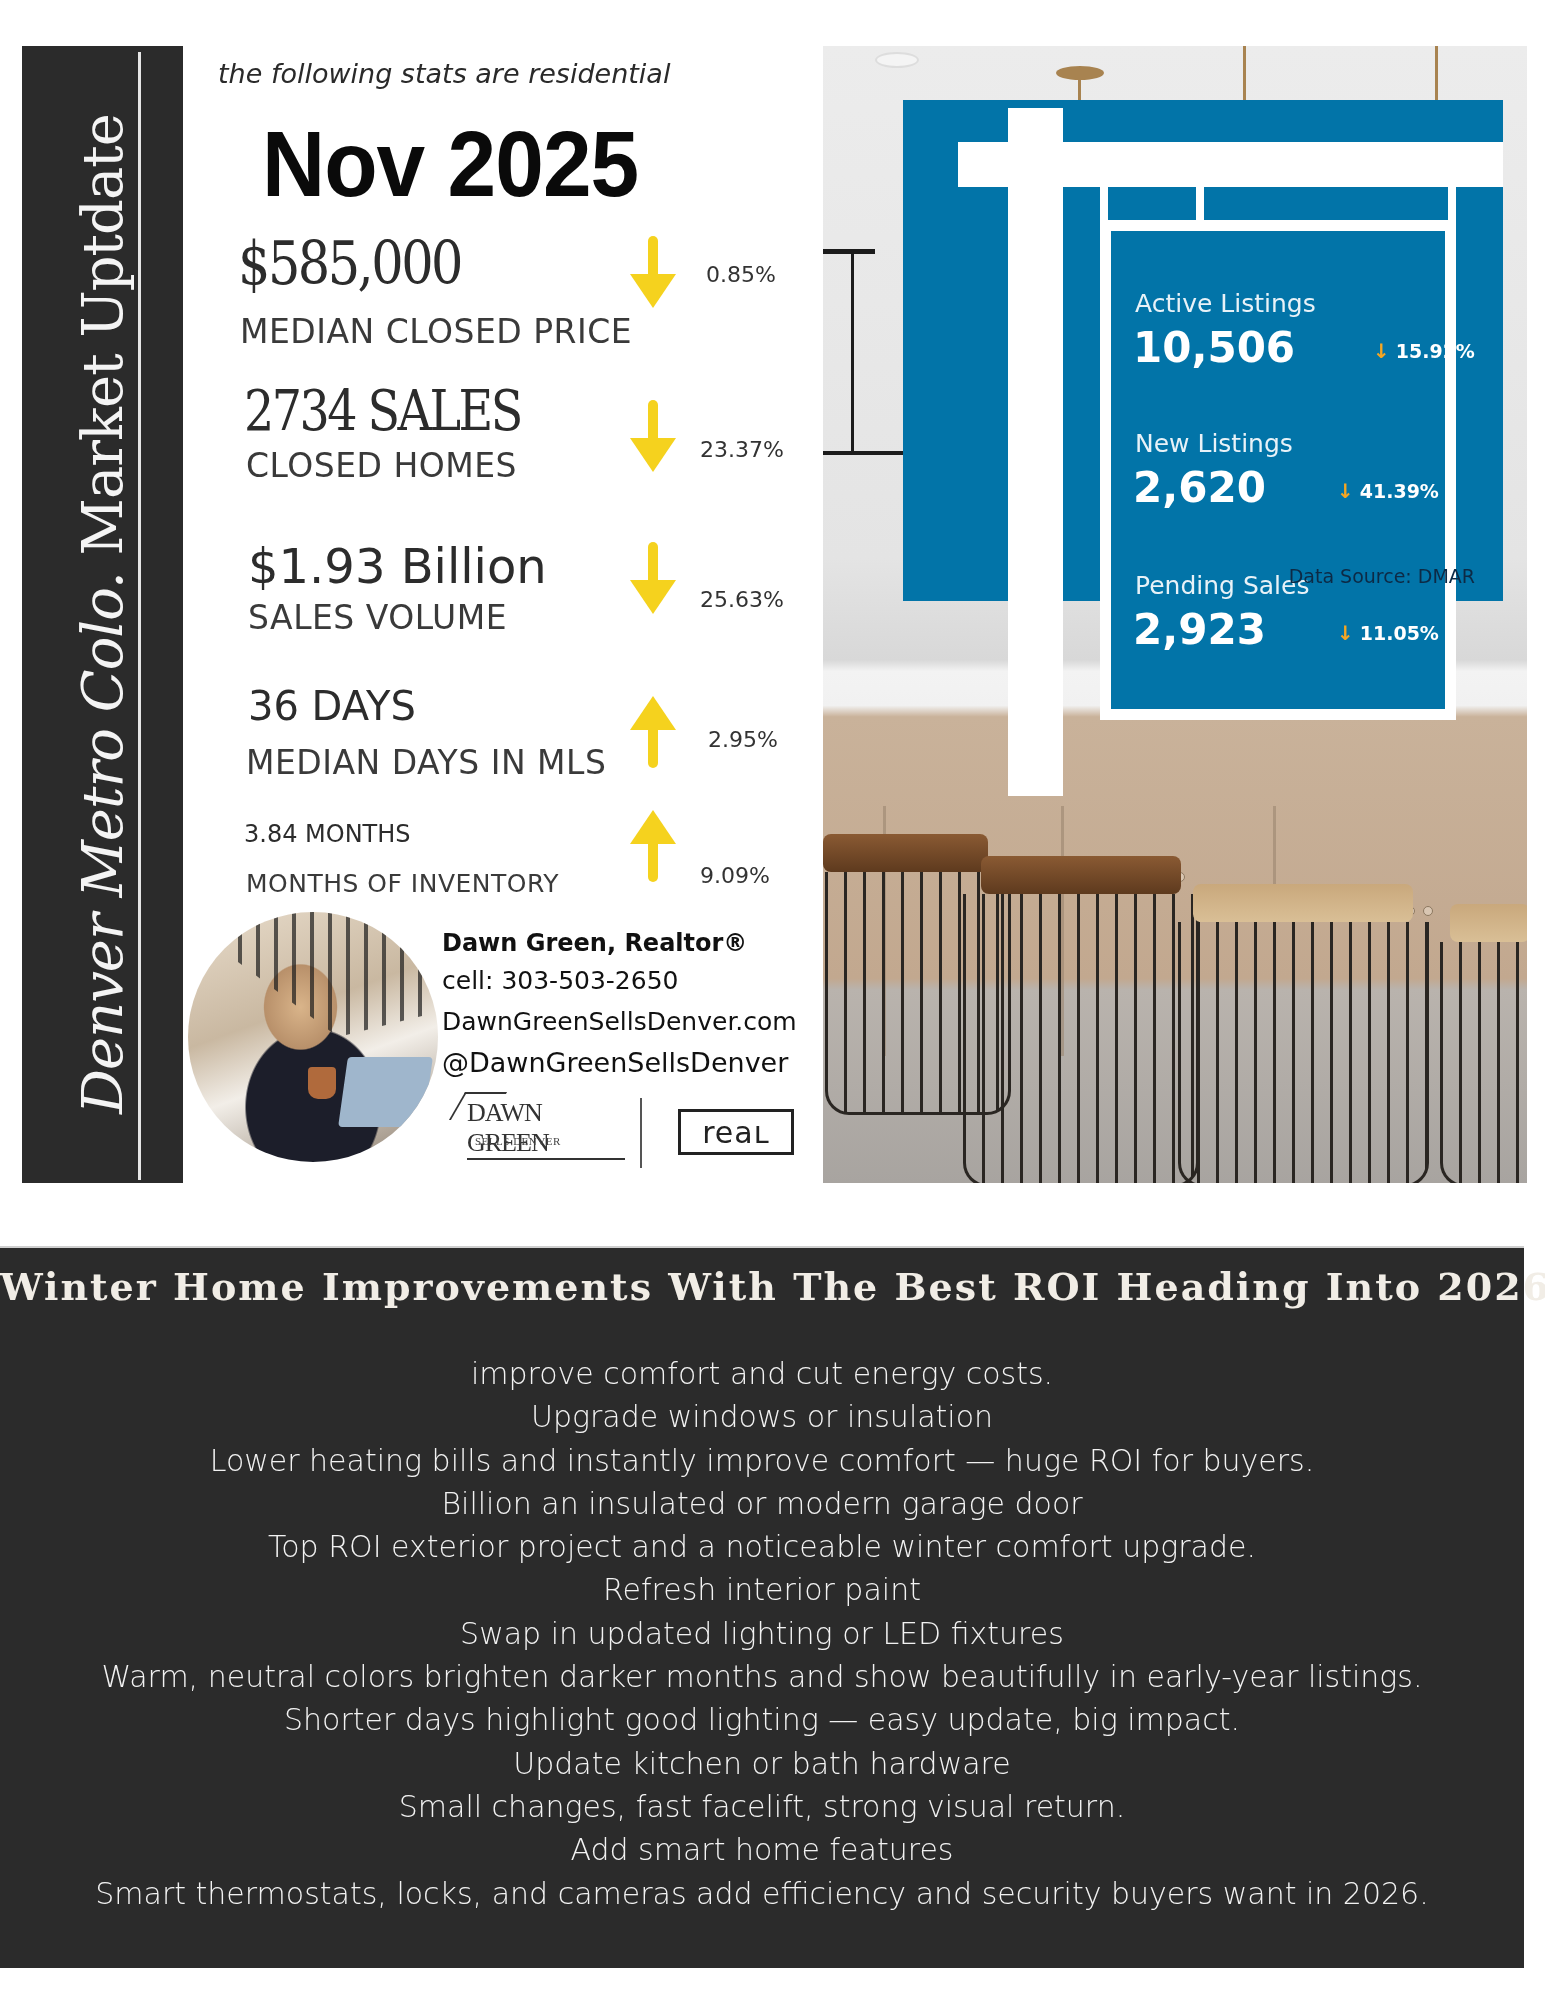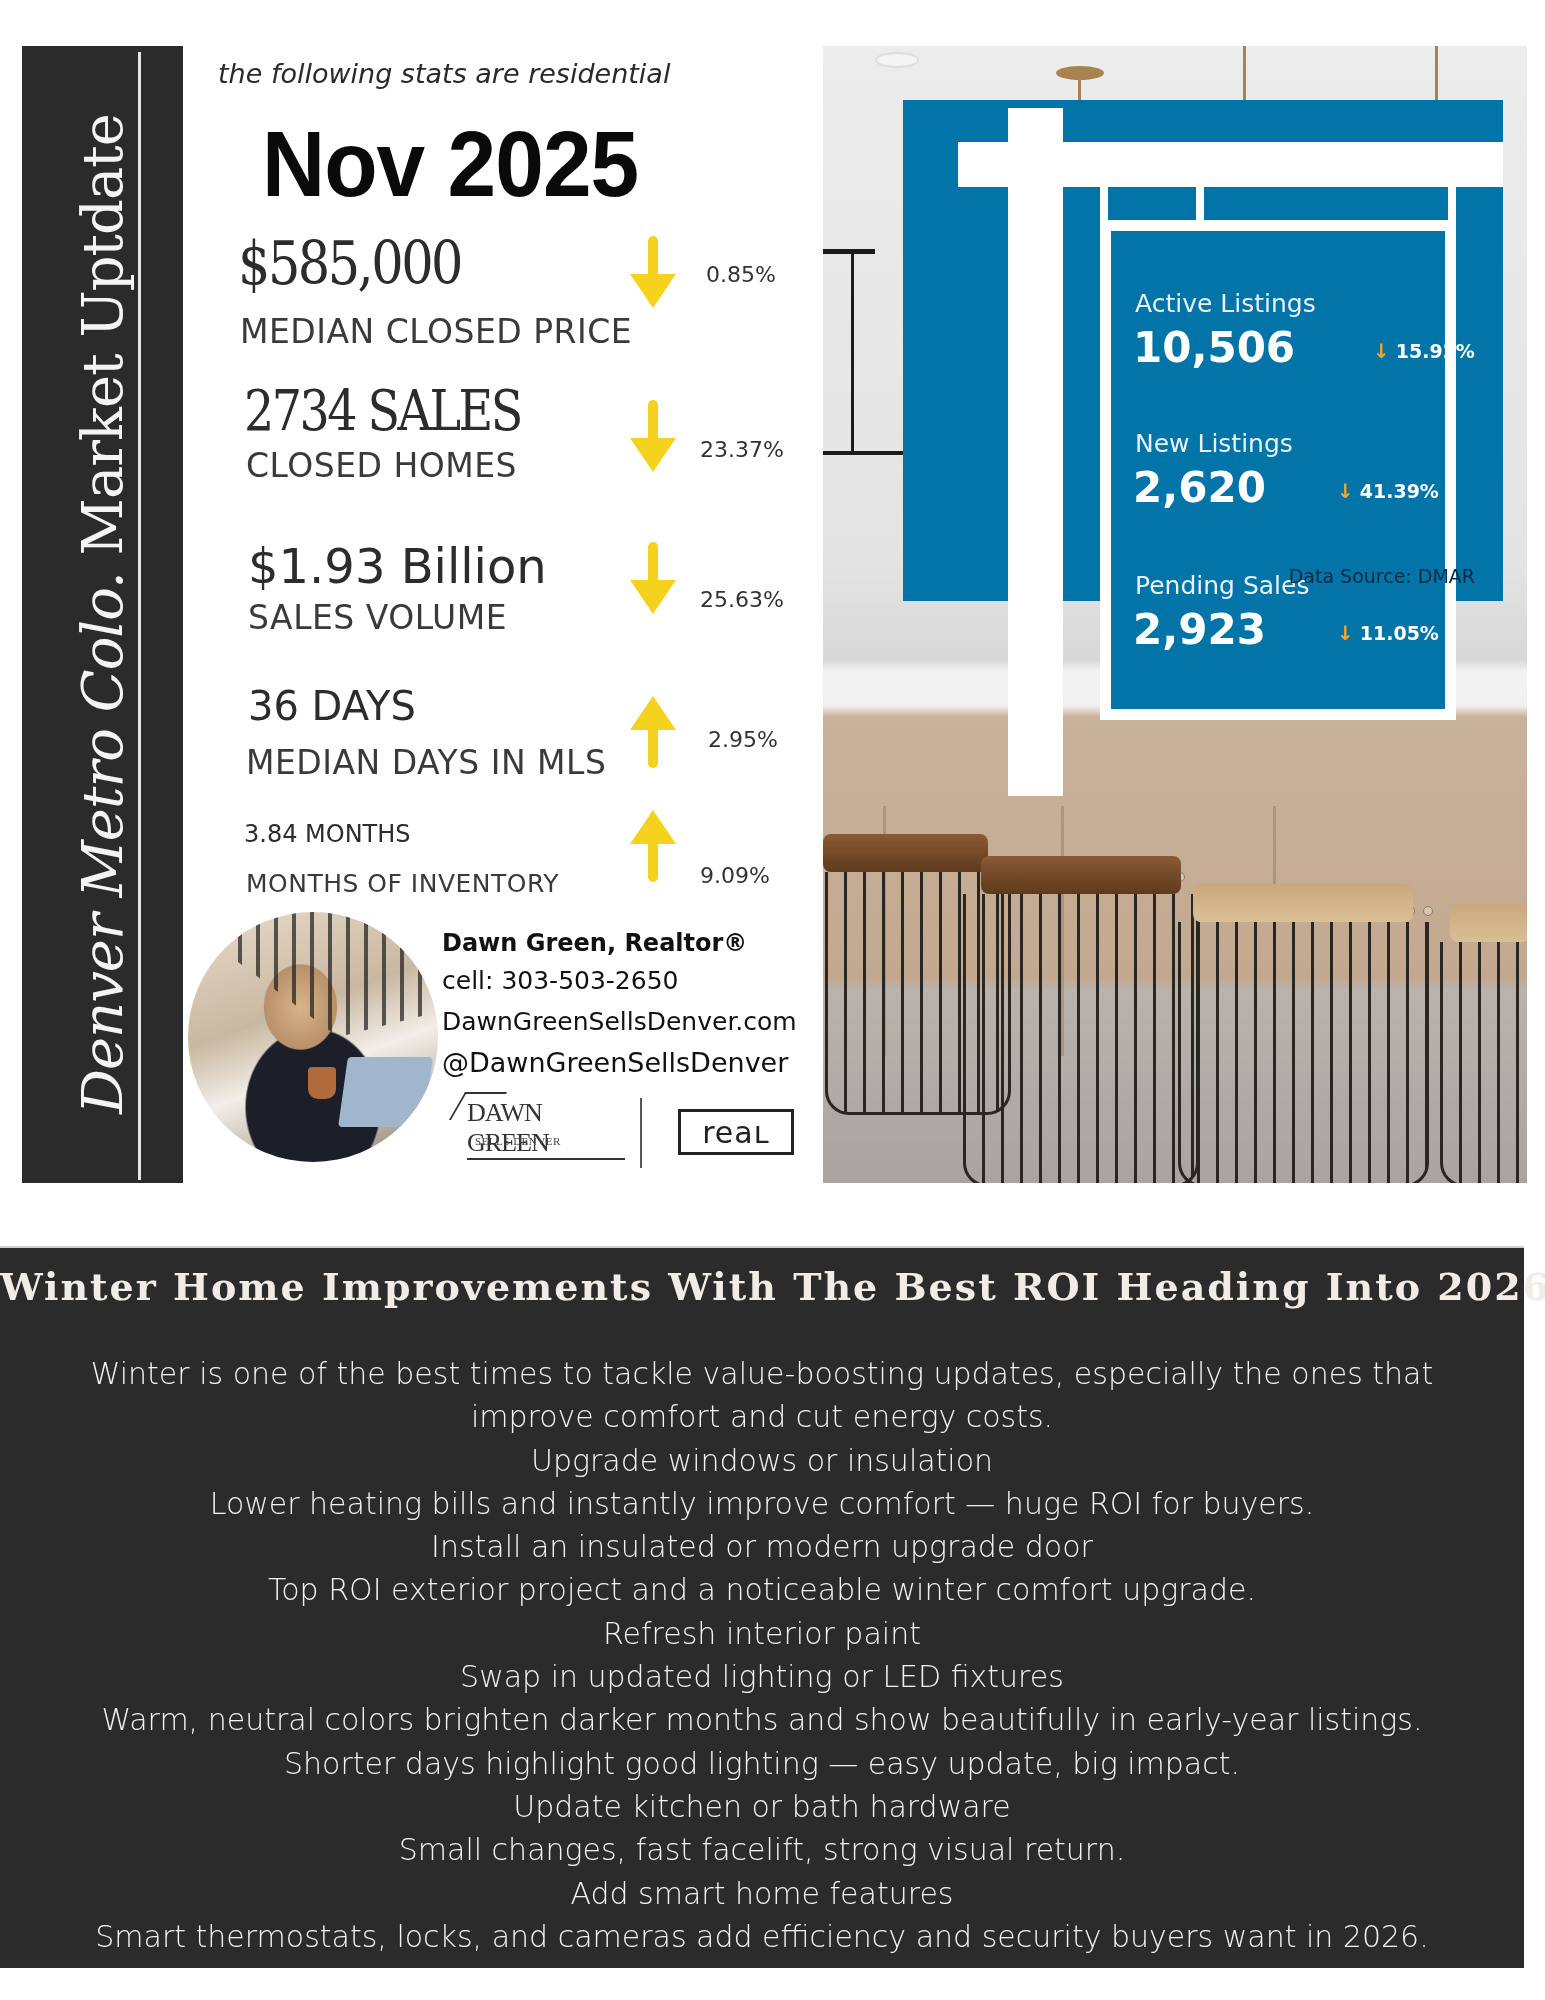--- a/index.html
+++ b/index.html
@@ -208,25 +208,24 @@
       <div class="sign-value" style="top:374px;">2,923</div>
       <div class="sign-change" style="top:390px;"><span class="down">↓</span><span>11.05%</span></div>
     </div>
   </div>
   <div id="data-source">Data Source: DMAR</div>
 </div>
 
 <div id="tips" class="abs">
   <div id="tips-title">Winter Home Improvements With The Best ROI Heading Into 2026</div>
   <div id="tips-body">
-    <div>Winter is one of the best times to tackle value-boosting updates, especially the ones that</div>
     <div>improve comfort and cut energy costs.</div>
     <div>Upgrade windows or insulation</div>
     <div>Lower heating bills and instantly improve comfort — huge ROI for buyers.</div>
-    <div>Install an insulated or modern upgrade door</div>
+    <div>Billion an insulated or modern garage door</div>
     <div>Top ROI exterior project and a noticeable winter comfort upgrade.</div>
     <div>Refresh interior paint</div>
     <div>Swap in updated lighting or LED fixtures</div>
     <div>Warm, neutral colors brighten darker months and show beautifully in early-year listings.</div>
     <div>Shorter days highlight good lighting — easy update, big impact.</div>
     <div>Update kitchen or bath hardware</div>
     <div>Small changes, fast facelift, strong visual return.</div>
     <div>Add smart home features</div>
     <div>Smart thermostats, locks, and cameras add efficiency and security buyers want in 2026.</div>
   </div>

